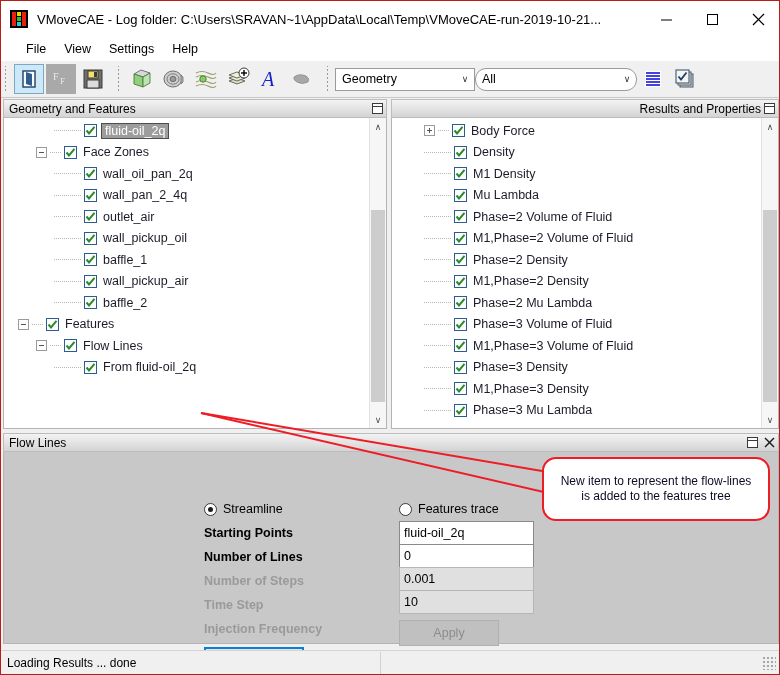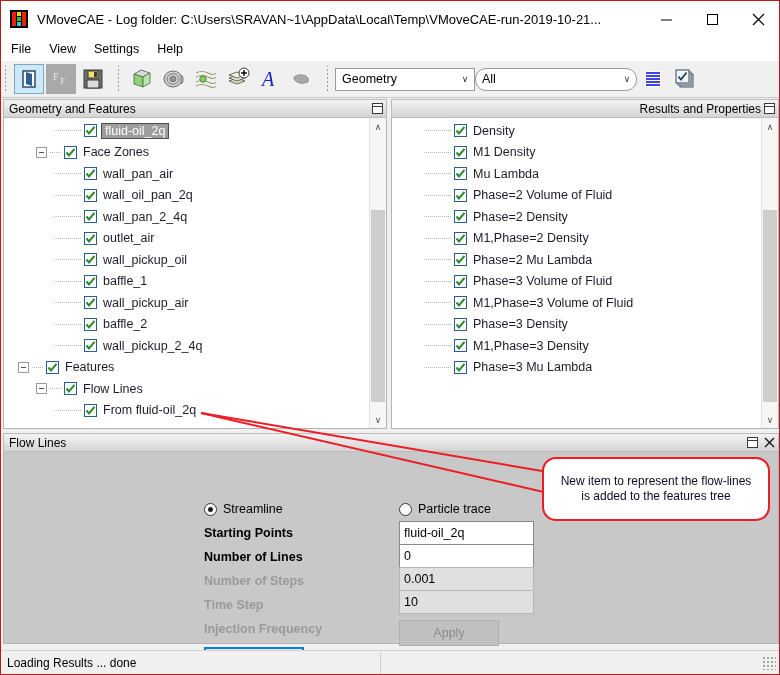--- a/index.html
+++ b/index.html
@@ -54,21 +54,21 @@
     font-size: 13px; color: #000;
   }
   .win-btn svg { display: block; }
 
   
   .menubar {
     position: absolute; left: 0; top: 36px;
     width: 780px; height: 24px;
     background: #ffffff;
     display: flex; align-items: center;
-    padding-left: 1px; box-sizing: border-box;
+    padding-left: 16px; box-sizing: border-box;
   }
   .menu-item {
     font-size: 12.5px; color: #000;
     padding: 3px 9px;
   }
 
   
   .toolbar {
     position: absolute; left: 0; top: 60px;
     width: 780px; height: 37px;
@@ -516,101 +516,81 @@
               <span class="tlabel">Face Zones</span>
             </div>
             <div class="trow">
               <span class="indent" style="width: 50px;"></span>
               <span class="dots" style="width: 28px;"></span>
               <span class="cbox">
                 <svg width="11" height="11" viewBox="0 0 11 11">
                   <path d="M1.5 5.5 L4 8.5 L9.5 1.8" fill="none" stroke="#2a8a2a" stroke-width="2"></path>
                 </svg>
               </span>
-              <span class="tlabel">wall_pan_air</span>
+              <span class="tlabel">wall_oil_pan_2q</span>
             </div>
             <div class="trow">
               <span class="indent" style="width: 50px;"></span>
               <span class="dots" style="width: 28px;"></span>
               <span class="cbox">
                 <svg width="11" height="11" viewBox="0 0 11 11">
                   <path d="M1.5 5.5 L4 8.5 L9.5 1.8" fill="none" stroke="#2a8a2a" stroke-width="2"></path>
                 </svg>
               </span>
-              <span class="tlabel">wall_oil_pan_2q</span>
+              <span class="tlabel">wall_pan_2_4q</span>
             </div>
             <div class="trow">
               <span class="indent" style="width: 50px;"></span>
               <span class="dots" style="width: 28px;"></span>
               <span class="cbox">
                 <svg width="11" height="11" viewBox="0 0 11 11">
                   <path d="M1.5 5.5 L4 8.5 L9.5 1.8" fill="none" stroke="#2a8a2a" stroke-width="2"></path>
                 </svg>
               </span>
-              <span class="tlabel">wall_pan_2_4q</span>
+              <span class="tlabel">outlet_air</span>
             </div>
             <div class="trow">
               <span class="indent" style="width: 50px;"></span>
               <span class="dots" style="width: 28px;"></span>
               <span class="cbox">
                 <svg width="11" height="11" viewBox="0 0 11 11">
                   <path d="M1.5 5.5 L4 8.5 L9.5 1.8" fill="none" stroke="#2a8a2a" stroke-width="2"></path>
                 </svg>
               </span>
-              <span class="tlabel">outlet_air</span>
+              <span class="tlabel">wall_pickup_oil</span>
             </div>
             <div class="trow">
               <span class="indent" style="width: 50px;"></span>
               <span class="dots" style="width: 28px;"></span>
               <span class="cbox">
                 <svg width="11" height="11" viewBox="0 0 11 11">
                   <path d="M1.5 5.5 L4 8.5 L9.5 1.8" fill="none" stroke="#2a8a2a" stroke-width="2"></path>
                 </svg>
               </span>
-              <span class="tlabel">wall_pickup_oil</span>
+              <span class="tlabel">baffle_1</span>
             </div>
             <div class="trow">
               <span class="indent" style="width: 50px;"></span>
               <span class="dots" style="width: 28px;"></span>
               <span class="cbox">
                 <svg width="11" height="11" viewBox="0 0 11 11">
                   <path d="M1.5 5.5 L4 8.5 L9.5 1.8" fill="none" stroke="#2a8a2a" stroke-width="2"></path>
                 </svg>
               </span>
-              <span class="tlabel">baffle_1</span>
+              <span class="tlabel">wall_pickup_air</span>
             </div>
             <div class="trow">
               <span class="indent" style="width: 50px;"></span>
               <span class="dots" style="width: 28px;"></span>
               <span class="cbox">
                 <svg width="11" height="11" viewBox="0 0 11 11">
                   <path d="M1.5 5.5 L4 8.5 L9.5 1.8" fill="none" stroke="#2a8a2a" stroke-width="2"></path>
                 </svg>
               </span>
-              <span class="tlabel">wall_pickup_air</span>
-            </div>
-            <div class="trow">
-              <span class="indent" style="width: 50px;"></span>
-              <span class="dots" style="width: 28px;"></span>
-              <span class="cbox">
-                <svg width="11" height="11" viewBox="0 0 11 11">
-                  <path d="M1.5 5.5 L4 8.5 L9.5 1.8" fill="none" stroke="#2a8a2a" stroke-width="2"></path>
-                </svg>
-              </span>
               <span class="tlabel">baffle_2</span>
-            </div>
-            <div class="trow">
-              <span class="indent" style="width: 50px;"></span>
-              <span class="dots" style="width: 28px;"></span>
-              <span class="cbox">
-                <svg width="11" height="11" viewBox="0 0 11 11">
-                  <path d="M1.5 5.5 L4 8.5 L9.5 1.8" fill="none" stroke="#2a8a2a" stroke-width="2"></path>
-                </svg>
-              </span>
-              <span class="tlabel">wall_pickup_2_4q</span>
             </div>
             <div class="trow">
               <span class="indent" style="width: 14px;"></span>
               <span class="expander"></span>
               <span class="dots" style="width: 12px;"></span>
               <span class="cbox">
                 <svg width="11" height="11" viewBox="0 0 11 11">
                   <path d="M1.5 5.5 L4 8.5 L9.5 1.8" fill="none" stroke="#2a8a2a" stroke-width="2"></path>
                 </svg>
               </span>
@@ -655,20 +635,31 @@
             <rect x="0.5" y="0.5" width="10" height="10" fill="#fff" stroke="#3a3a3a"></rect>
             <line x1="0.5" y1="3.5" x2="10.5" y2="3.5" stroke="#3a3a3a"></line>
           </svg>
       </span>
     </div>
     <div class="tree-body">
       <div class="tree-scrollarea">
         <div class="tree-rows" id="right-tree-rows">
             <div class="trow">
               <span class="indent" style="width: 32px;"></span>
+              <span class="expander plus"></span>
+              <span class="dots" style="width: 12px;"></span>
+              <span class="cbox">
+                <svg width="11" height="11" viewBox="0 0 11 11">
+                  <path d="M1.5 5.5 L4 8.5 L9.5 1.8" fill="none" stroke="#2a8a2a" stroke-width="2"></path>
+                </svg>
+              </span>
+              <span class="tlabel">Body Force</span>
+            </div>
+            <div class="trow">
+              <span class="indent" style="width: 32px;"></span>
               <span class="dots" style="width: 28px;"></span>
               <span class="cbox">
                 <svg width="11" height="11" viewBox="0 0 11 11">
                   <path d="M1.5 5.5 L4 8.5 L9.5 1.8" fill="none" stroke="#2a8a2a" stroke-width="2"></path>
                 </svg>
               </span>
               <span class="tlabel">Density</span>
             </div>
             <div class="trow">
               <span class="indent" style="width: 32px;"></span>
@@ -692,20 +683,30 @@
             </div>
             <div class="trow">
               <span class="indent" style="width: 32px;"></span>
               <span class="dots" style="width: 28px;"></span>
               <span class="cbox">
                 <svg width="11" height="11" viewBox="0 0 11 11">
                   <path d="M1.5 5.5 L4 8.5 L9.5 1.8" fill="none" stroke="#2a8a2a" stroke-width="2"></path>
                 </svg>
               </span>
               <span class="tlabel">Phase=2 Volume of Fluid</span>
+            </div>
+            <div class="trow">
+              <span class="indent" style="width: 32px;"></span>
+              <span class="dots" style="width: 28px;"></span>
+              <span class="cbox">
+                <svg width="11" height="11" viewBox="0 0 11 11">
+                  <path d="M1.5 5.5 L4 8.5 L9.5 1.8" fill="none" stroke="#2a8a2a" stroke-width="2"></path>
+                </svg>
+              </span>
+              <span class="tlabel">M1,Phase=2 Volume of Fluid</span>
             </div>
             <div class="trow">
               <span class="indent" style="width: 32px;"></span>
               <span class="dots" style="width: 28px;"></span>
               <span class="cbox">
                 <svg width="11" height="11" viewBox="0 0 11 11">
                   <path d="M1.5 5.5 L4 8.5 L9.5 1.8" fill="none" stroke="#2a8a2a" stroke-width="2"></path>
                 </svg>
               </span>
               <span class="tlabel">Phase=2 Density</span>
@@ -819,21 +820,21 @@
           <div class="frow disabled">Number of Steps</div>
           <div class="frow disabled">Time Step</div>
           <div class="frow disabled">Injection Frequency</div>
           <div style="height:6px"></div>
           <div class="btn btn-add">Add</div>
         </div>
 
         <div class="form-col fld-col">
           <div class="radio-row">
             <span class="radio"></span>
-            <span class="radio-label">Particle trace</span>
+            <span class="radio-label">Features trace</span>
           </div>
           <div class="ffield">fluid-oil_2q</div>
           <div class="ffield">0</div>
           <div class="ffield disabled">0.001</div>
           <div class="ffield disabled">10</div>
           <div style="height:7px"></div>
           <div class="btn btn-apply">Apply</div>
         </div>
 
       </div>

